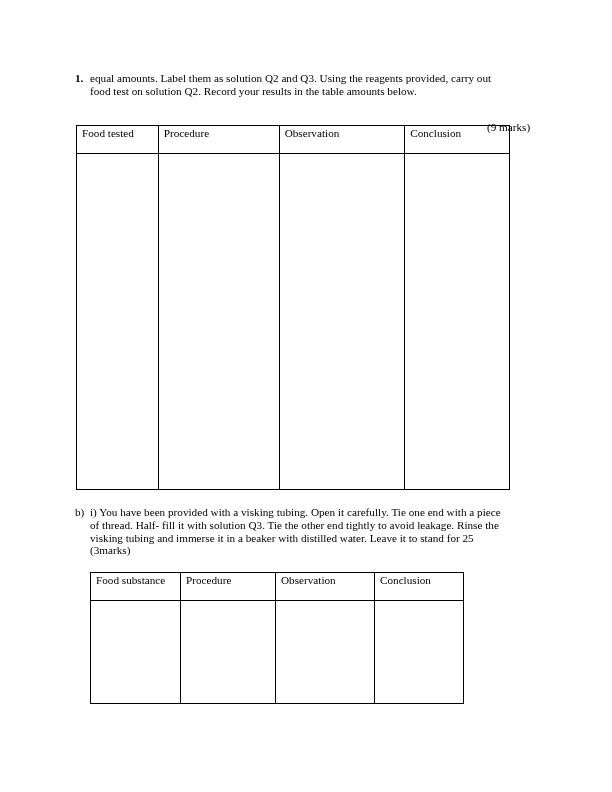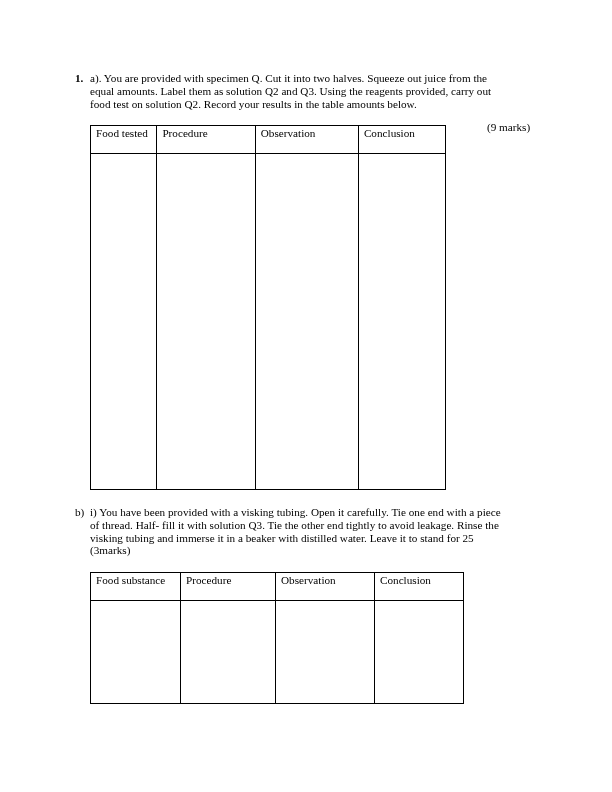--- a/index.html
+++ b/index.html
@@ -13,27 +13,26 @@
   td { border:1.3px solid #000; vertical-align:top; padding:1px 5px; font-size:11.2px; }
   .hdr td { height:25px; }
   .blq { position:absolute; left:75px; top:506px; }
 </style>
 </head>
 <body>
 
 <span class="qnum">1.</span>
 
 <div class="para" style="left:90px; top:72px;">
-  <span class="line">a).  You are provided with specimen Q. Cut it into two halves. Squeeze out juice from the</span>
   <span class="line">equal amounts. Label them as solution Q2 and Q3. Using the reagents provided, carry out</span>
   <span class="line">food test on solution Q2. Record    your results in the table amounts below.</span>
 </div>
 <span class="marks" style="left:487px; top:121px;">(9 marks)</span>
 
-<table style="left:90px; top:125px; width:356px; height:365px;">
+<table style="left:76px; top:125px; width:434px; height:365px;">
   <tbody>
       <tr class="hdr">
     <td style="width:60px">Food tested</td>
     <td style="width:94px">Procedure</td>
     <td style="width:98px">Observation</td>
     <td style="width:80px">Conclusion</td>
   </tr>
   <tr>
     <td></td>
     <td></td>

